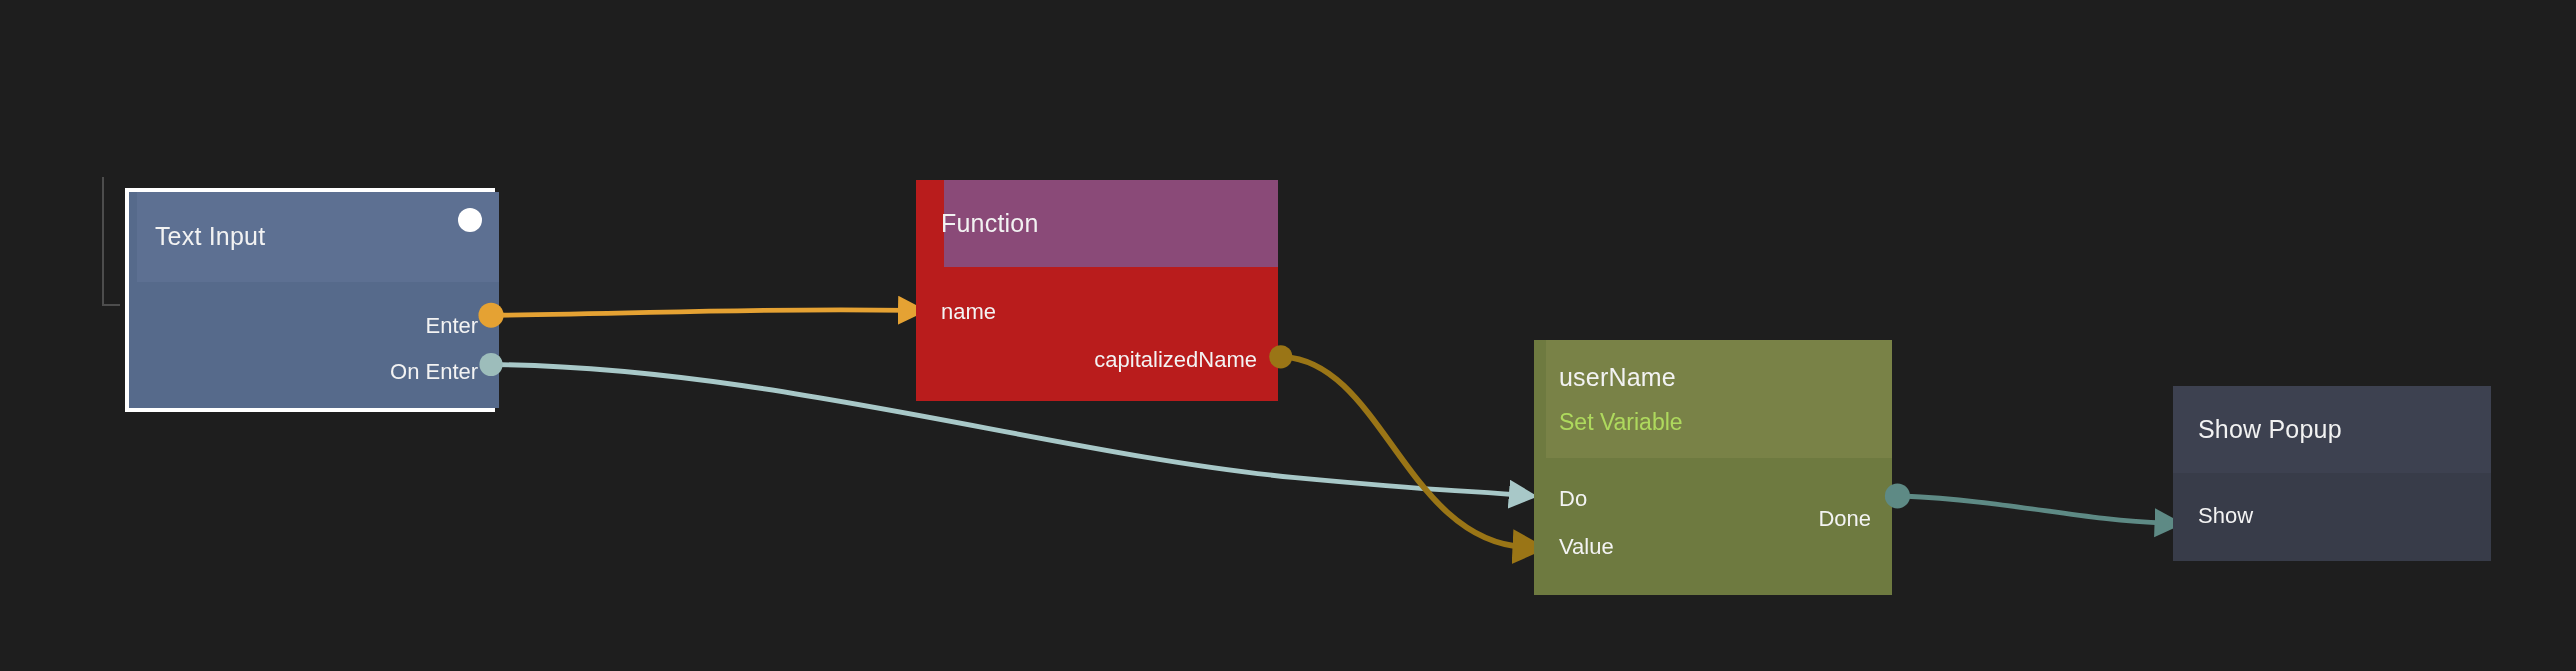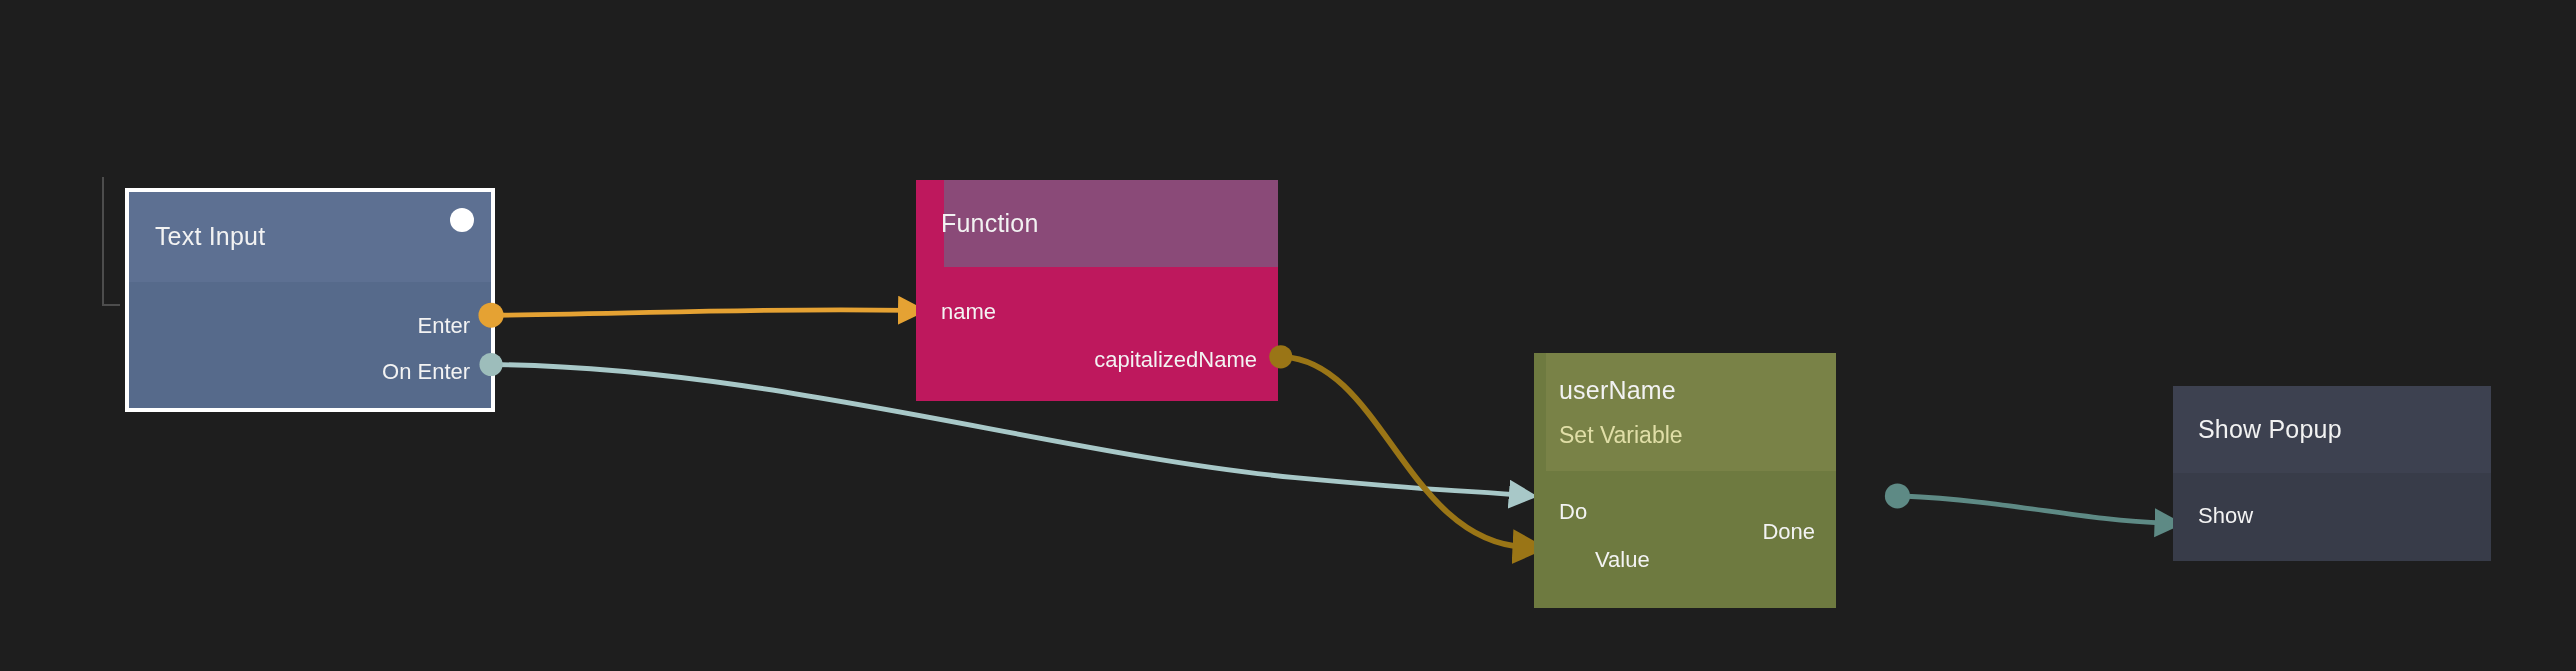--- a/index.html
+++ b/index.html
@@ -35,21 +35,21 @@
     display: block;
   }
   .node-title {
     color: #f2f2f2;
     font-size: 25px;
     line-height: 1;
     letter-spacing: 0.2px;
     white-space: nowrap;
   }
   .node-subtitle {
-    color: #fef9c3;
+    color: #bef264;
     font-size: 23px;
     line-height: 1;
     opacity: .78;
     white-space: nowrap;
     margin-top: 8.7px;
   }
   .port-row {
     position: absolute;
     font-size: 22px;
     color: #f3f3f3;
@@ -81,20 +81,21 @@
   #textinput-node {
     left: 125px; top: 188px;
     width: 370px; height: 224px;
     background: #ffffff;
     padding: 3.9px;
   }
   #textinput-node .node-inner {
     width: 100%; height: 100%;
     background: #566a8b;
     position: relative;
+    padding-left: 8px;
   }
   #textinput-node .node-header {
     height: 90px;
     background: #5d7092;
   }
   #textinput-node .node-title {
     position: absolute;
     left: 26px; top: 32px;
   }
   #textinput-dot {
@@ -104,55 +105,55 @@
     border-radius: 50%;
     background: #ffffff;
   }
   #textinput-node .port-row.text-out   { right: 21px; top: 123px; }
   #textinput-node .port-row.onenter-out{ right: 21px; top: 169px; }
 
   
   #function-node {
     left: 916px; top: 180px;
     width: 362px; height: 221px;
-    background: #be185d;
+    background: #b91c1c;
     padding-left: 28px;
   }
   #function-node .node-header {
     height: 87px;
     background: #8a4a78;
   }
   #function-node .node-title {
     position: absolute;
     left: 25px; top: 31px;
   }
   #function-node .port-row.name-in   { left: 25px; top: 121px; }
   #function-node .port-row.cap-out   { right: 21px; top: 169px; }
 
   
   #setvar-node {
-    left: 1534px; top: 353px;
-    width: 302px; height: 255px;
+    left: 1534px; top: 340px;
+    width: 358px; height: 255px;
     background: #6e7a40;
     padding-left: 12px;
   }
   #setvar-node .node-header {
     height: 118px;
     background: #798247;
   }
   #setvar-node .node-title {
     position: absolute;
     left: 25px; top: 25px;
   }
   #setvar-node .node-subtitle {
     position: absolute;
     left: 25px; top: 62px;
   }
   #setvar-node .port-row.do-in    { left: 25px; top: 148px; }
-  #setvar-node .port-row.value-in { left: 25px; top: 196px; margin-left: 36px; }
+  #setvar-node .port-row.value-in { left: 25px; top: 196px; }
   #setvar-node .port-row.done-out { right: 21px; top: 148px; margin-top: 20px; }
 
   
   #popup-node {
     left: 2173px; top: 386px;
     width: 318px; height: 175px;
     background: #383c49;
   }
   #popup-node .node-header {
     height: 87px;

